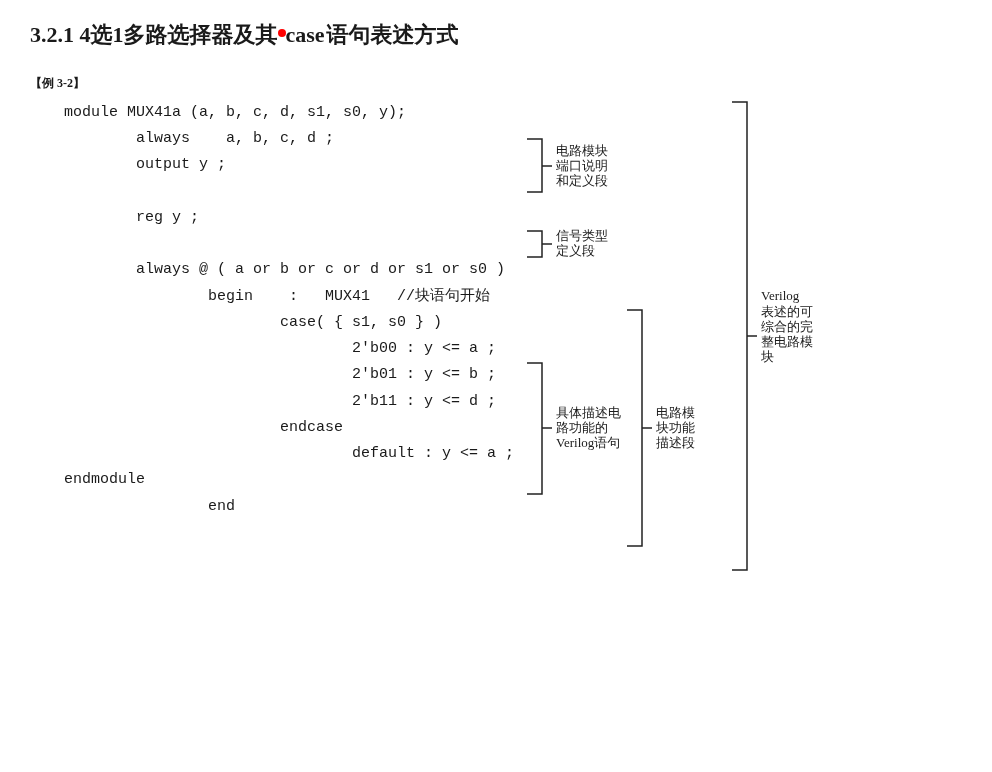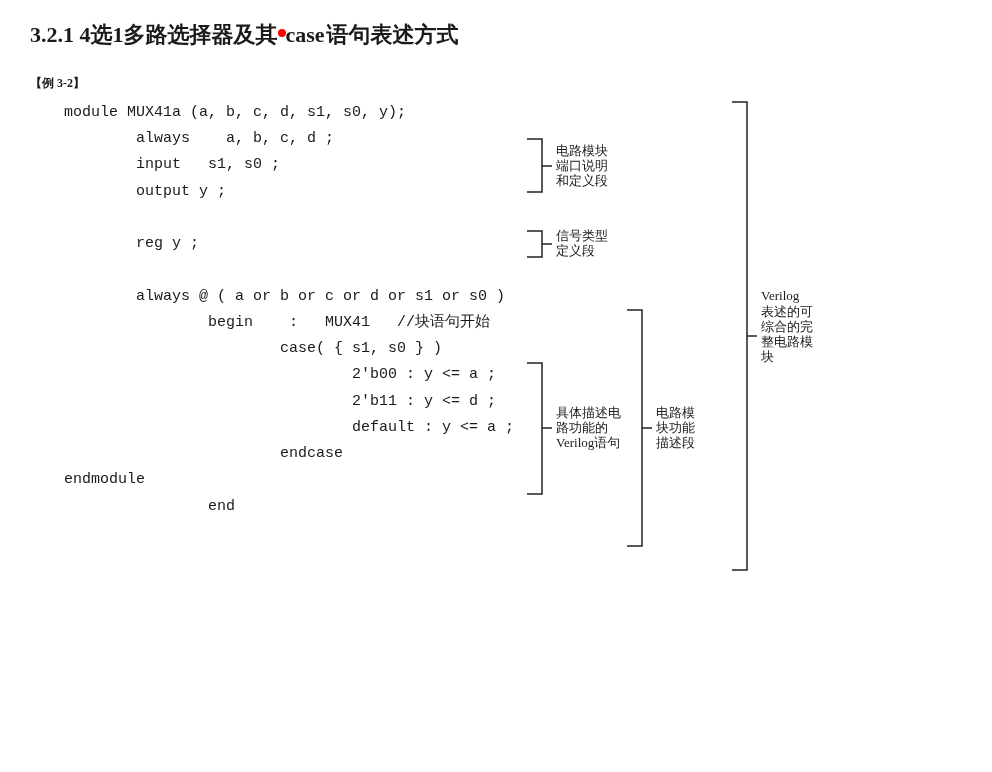--- a/index.html
+++ b/index.html
@@ -68,32 +68,32 @@
     <span>语句表述方式</span>
 </div>
 
 <div class="example-label">【例 3-2】</div>
 
 <div style="display:flex; flex-direction:row; align-items:flex-start; margin-top:4px;justify-content:flex-end;">
 
   <div class="code-column">
     <div class="code-line">module MUX41a (a, b, c, d, s1, s0, y);</div>
     <div class="code-line">        always    a, b, c, d ;</div>
-    <div class="code-line">        input   s1, s0 ;</div>
     <div class="code-line">        output y ;</div>
     <div class="code-line">&nbsp;</div>
     <div class="code-line">        reg y ;</div>
     <div class="code-line">&nbsp;</div>
     <div class="code-line">        always @ ( a or b or c or d or s1 or s0 )</div>
     <div class="code-line">                begin    :   MUX41   //块语句开始</div>
     <div class="code-line">                        case( { s1, s0 } )</div>
     <div class="code-line">                                2'b00 : y &lt;= a ;</div>
+    <div class="code-line">                                2'b01 : y &lt;= b ;</div>
     <div class="code-line">                                2'b11 : y &lt;= d ;</div>
+    <div class="code-line">                        endcase</div>
     <div class="code-line">                                default : y &lt;= a ;</div>
-    <div class="code-line">                        endcase</div>
     <div class="code-line">endmodule</div>
     <div class="code-line">                end</div>
   </div>
 
   <div style="position:relative; margin-left:8px;">
     <svg width="440" height="530">
 
       <path d="M 5,39 L 20,39 L 20,92 L 5,92" fill="none" stroke="#222" stroke-width="1.5"></path>
       <line x1="5" y1="39" x2="5" y2="92" stroke="#222" stroke-width="0"></line>
 

